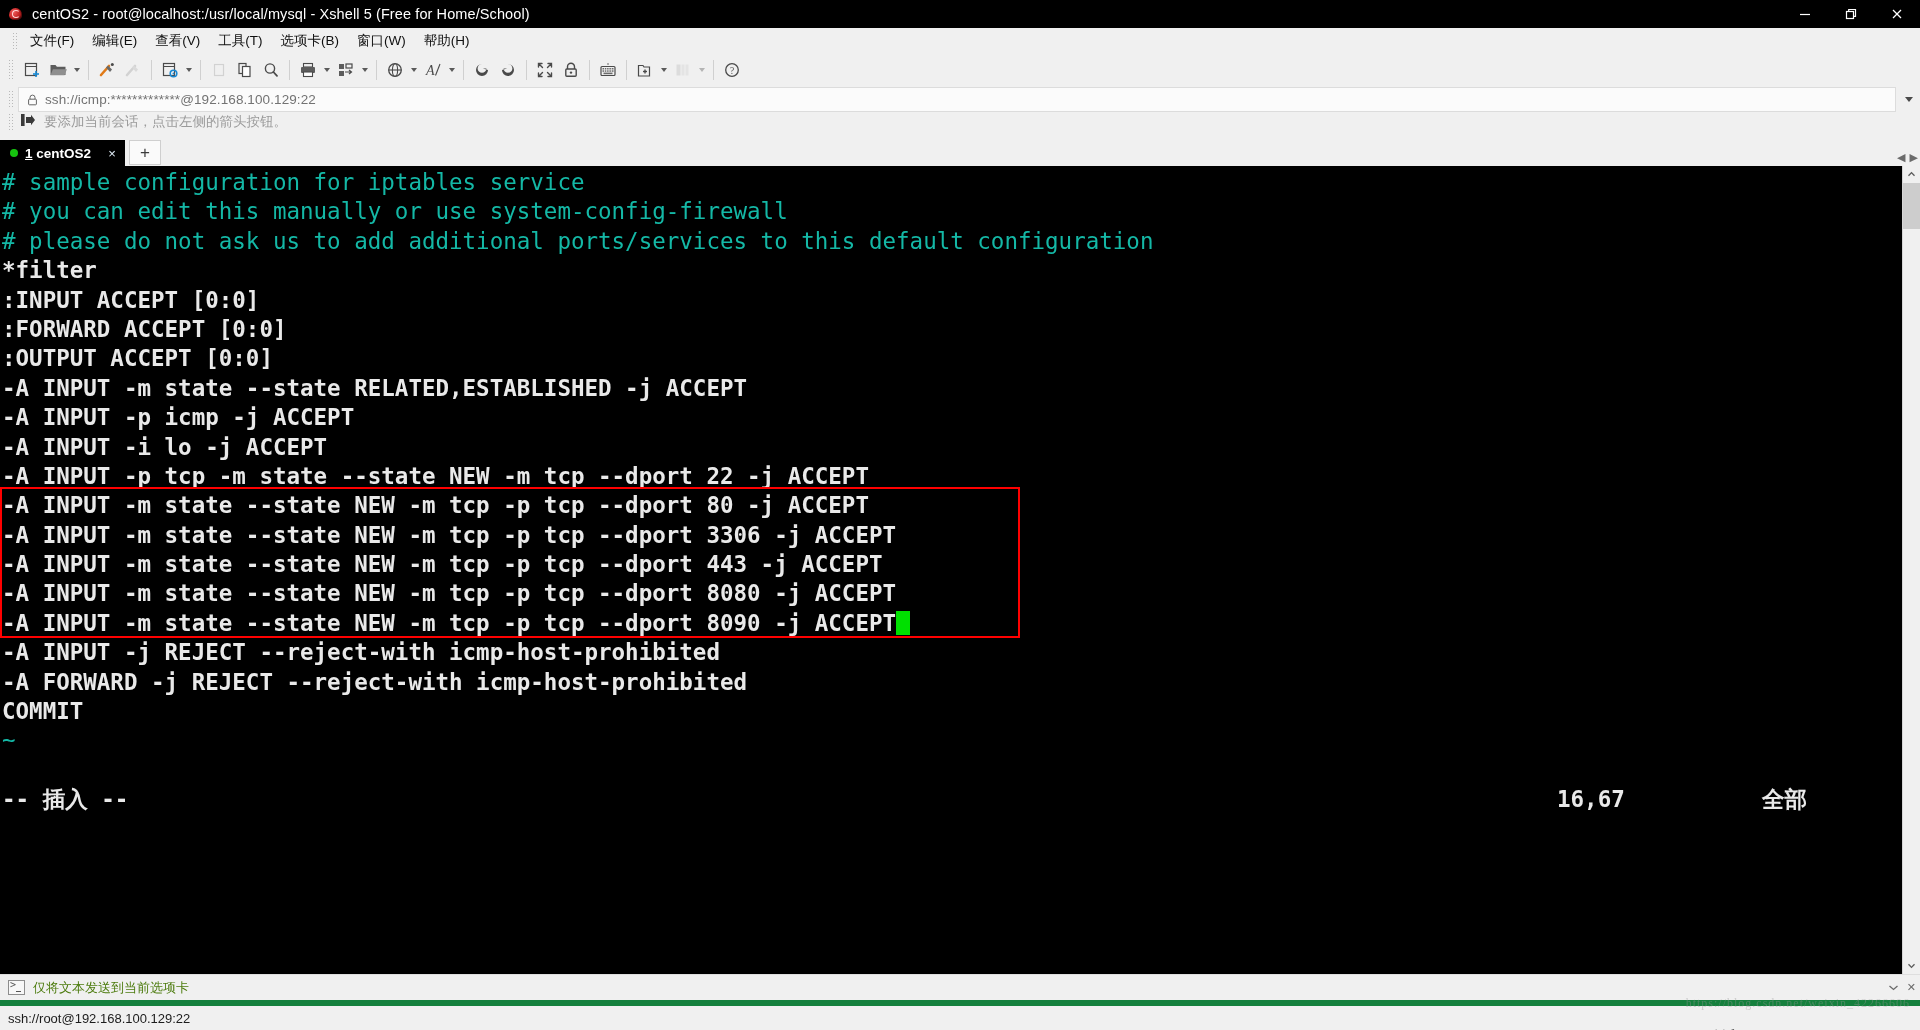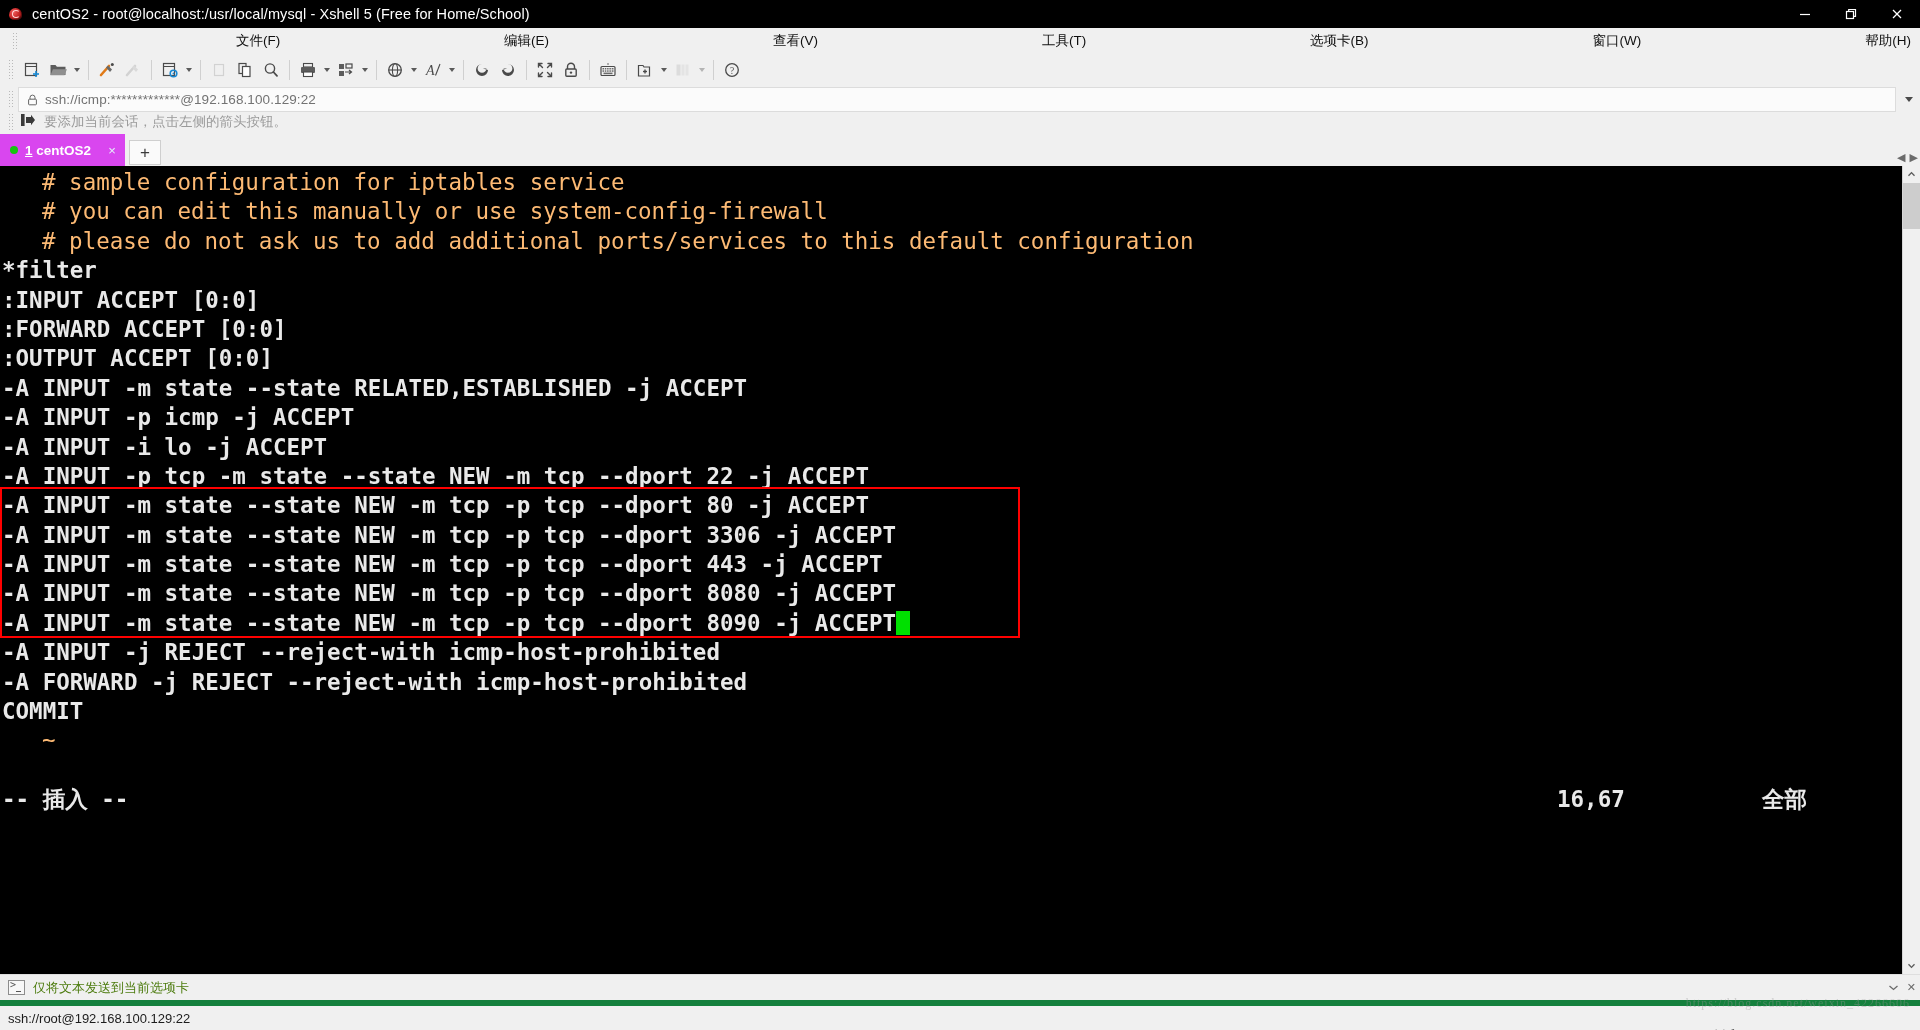--- a/index.html
+++ b/index.html
@@ -75,21 +75,20 @@
 
   
   .menubar {
     height: 26px;
     flex: 0 0 26px;
     background: #f0f0f0;
     display: flex;
     align-items: center;
     padding-left: 12px;
     border-bottom: none;
-    justify-content: space-between;
   }
   .menubar .grip {
     width: 5px; height: 18px;
     margin-right: 4px;
     background-image: radial-gradient(#b9b9b9 38%, transparent 40%);
     background-size: 3px 3px;
   }
   .menu-item {
     font-size: 13.5px;
     color: #101010;
@@ -201,22 +200,22 @@
   
   .tabbar {
     height: 26px;
     flex: 0 0 26px;
     background: #f0f0f0;
     display: flex;
     align-items: flex-end;
     position: relative;
   }
   .tab {
-    height: 32px;
-    background: #d946ef;
+    height: 26px;
+    background: #000000;
     color: #ffffff;
     display: flex;
     align-items: center;
     padding: 0 6px 0 10px;
     min-width: 88px;
   }
   .tab .dot {
     width: 8px; height: 8px;
     border-radius: 50%;
     background: #16c40f;
@@ -270,21 +269,21 @@
     overflow: hidden;
     font-family: "DejaVu Sans Mono", "Liberation Mono", monospace;
     font-size: 22.5px;
     line-height: 29.4px;
     color: #e8e8e8;
     padding: 2px 0 0 2px;
     letter-spacing: 0px;
     white-space: pre;
   }
   .term-line { height: 29.4px; white-space: pre; }
-  .c-blue   { color: #fdba74; margin-left: 40px; }
+  .c-blue   { color: #14b8a6; }
   .c-white  { color: #e9e9e9; font-weight: bold; }
   .cursor {
     display: inline-block;
     width: 13.5px;
     height: 24px;
     background: #00e000;
     vertical-align: -4px;
   }
   .hl-box {
     position: absolute;

